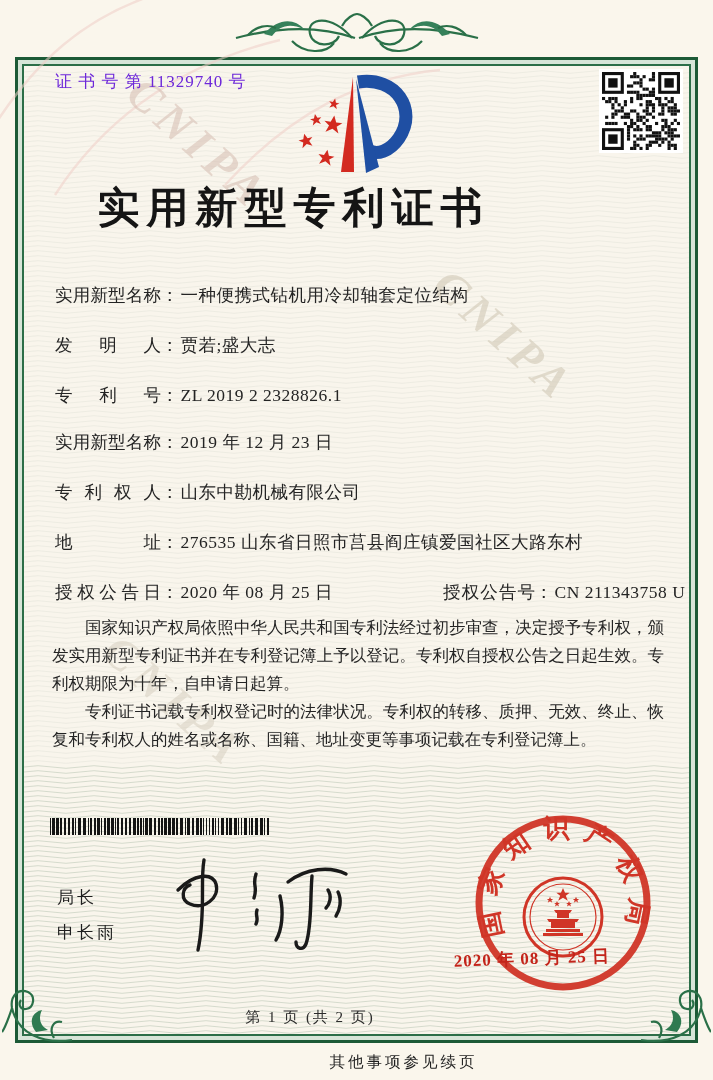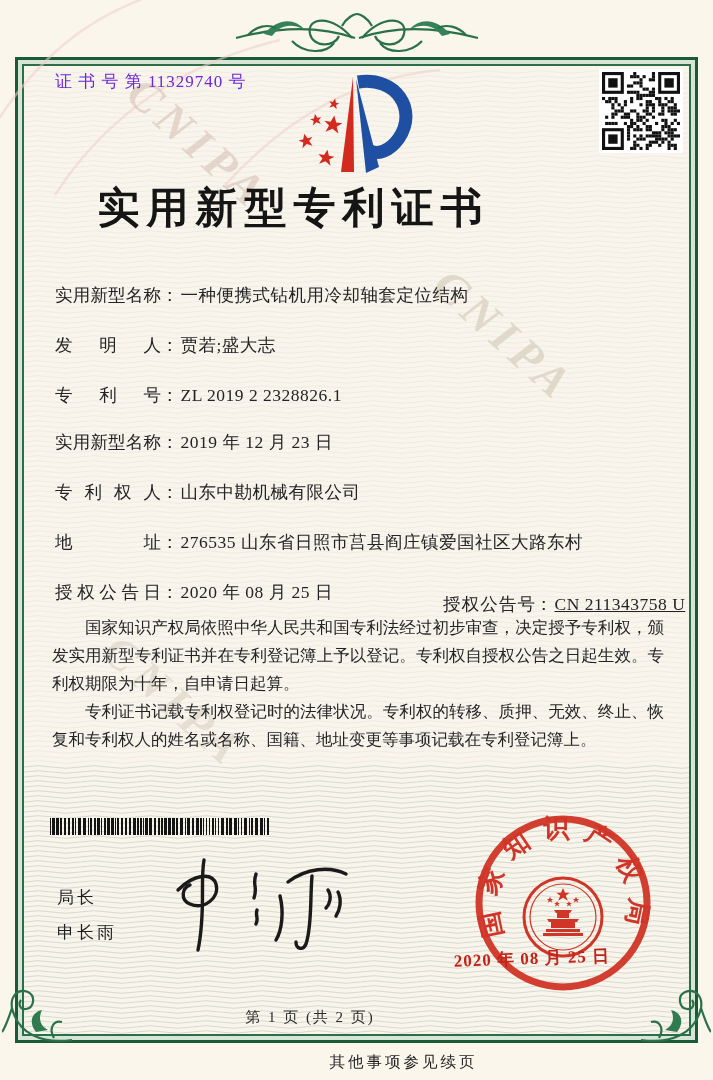--- a/index.html
+++ b/index.html
@@ -18,21 +18,21 @@
   #wm2{left:458px;top:258px;color:rgba(208,200,182,0.60);}
   #wm3{left:128px;top:624px;color:rgba(211,203,188,0.50);}
   #cert-no{left:55px;top:70px;font-size:17px;letter-spacing:1px;color:#6d28d9;}
   #qr-box{left:599px;top:69px;width:84px;height:84px;background:#ffffff;padding:3px;box-sizing:border-box;}
   #title{left:0;top:180px;width:587px;text-align:center;font-size:42px;font-weight:bold;
          letter-spacing:7px;color:#151515;}
   .row{position:absolute;left:55px;width:610px;font-size:17.5px;color:#242424;white-space:nowrap;}
   .lbl{display:inline-block;width:106px;text-align:justify;text-align-last:justify;vertical-align:baseline;}
   .colon{display:inline-block;margin-right:2px;}
   .val{letter-spacing:0.5px;}
-  .grant-right{position:absolute;left:388px;top:12px;text-decoration:underline;}
+  .grant-right{position:absolute;left:388px;top:0;}
   .grant-right .lbl{width:92px;}
   #paras{left:52px;top:614px;width:612px;color:#242424;}
   #paras p{margin:0;font-size:16.5px;line-height:28px;text-indent:2em;text-align:justify;}
   #issuer-title{left:57px;top:886px;font-size:17px;letter-spacing:3px;color:#1f1f1f;}
   #issuer-name{left:57px;top:921px;font-size:17px;letter-spacing:3px;color:#1f1f1f;}
   #seal-date{left:452px;top:947px;width:160px;text-align:center;font-size:17px;
              color:#c3241a;letter-spacing:1px;transform:rotate(-2deg);font-weight:bold;}
   #page-line{left:0;top:1008px;width:620px;text-align:center;font-size:15px;color:#2b2b2b;letter-spacing:2px;}
   #cont-note{left:0;top:1052px;width:713px;text-align:center;font-size:15.5px;color:#1f1f1f;letter-spacing:3px;margin-left:47px;}
   svg{display:block;}

